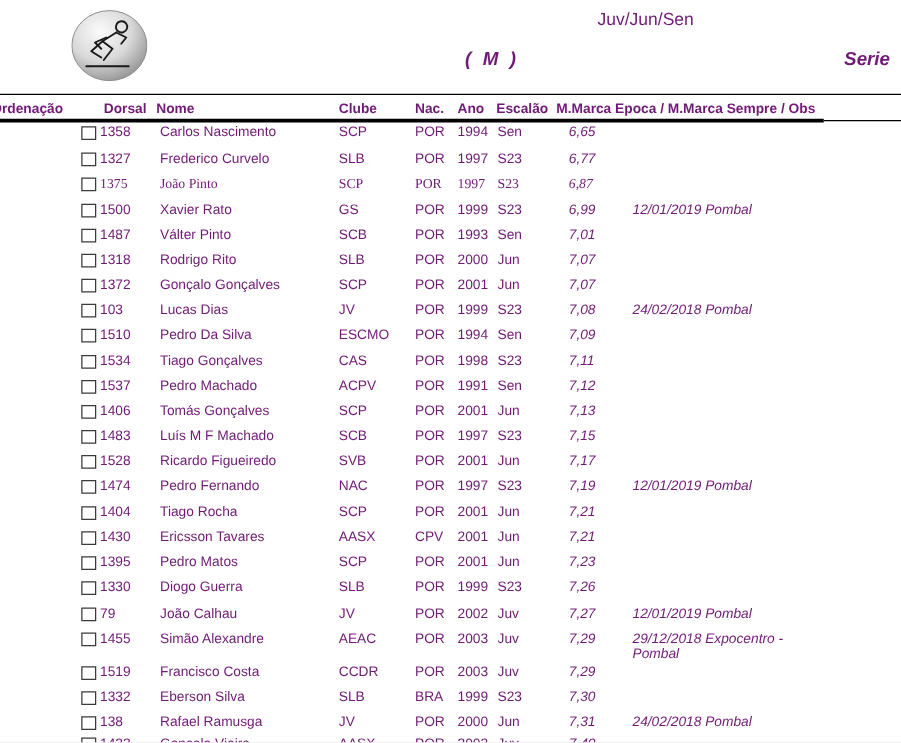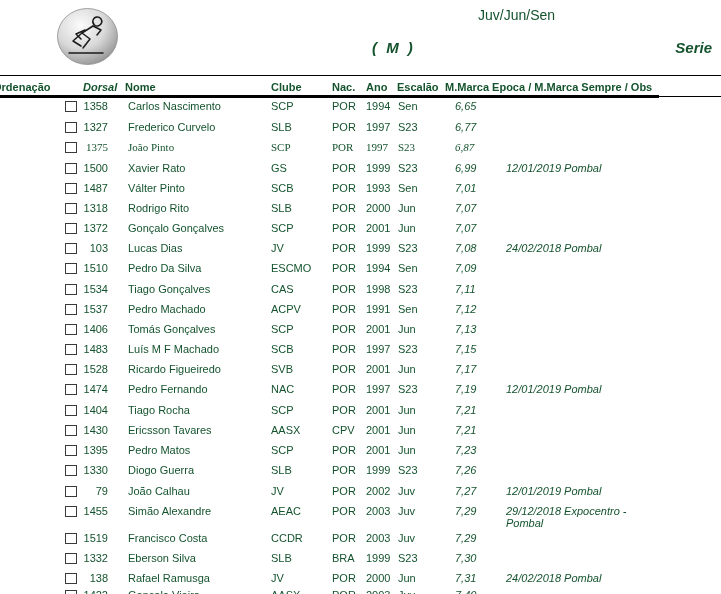--- a/index.html
+++ b/index.html
@@ -1,45 +1,45 @@
 <!DOCTYPE html>
 <html><head>
 <meta charset="utf-8">
 <style>
   html,body{margin:0;padding:0;background:#e8e8e8;}
   .page{
     position:relative; width:721px; height:594px; background:#ffffff;
-    overflow:hidden; font-family:"Liberation Sans", sans-serif; color:#14532d;
+    overflow:hidden; font-family:"Liberation Sans", sans-serif; color:#701a75;
   }
   .abs{position:absolute;}
   
   .category{left:478px; top:7px; font-size:14px;}
   .logo{left:57px; top:8px; width:61px; height:57px;}
   .event-title{left:146px; top:39px; font-size:15px; font-weight:bold; font-style:italic;}
   .gender{left:372px; top:39px; font-size:15px; font-weight:bold; font-style:italic; word-spacing:5px;}
   .serie{right:9px; top:39px; font-size:15px; font-weight:bold; font-style:italic;}
   .rule-top{left:0; top:75px; width:721px; height:1px; background:#000;}
   
   .colhead{top:81px; font-size:11px; font-weight:bold; white-space:nowrap;}
   .ch-ordenacao{left:-7px;}
-  .ch-dorsal{left:83px;font-style:italic;}
+  .ch-dorsal{left:83px;}
   .ch-nome{left:125px;}
   .ch-clube{left:271px;}
   .ch-nac{left:332px;}
   .ch-ano{left:366px;}
   .ch-escalao{left:397px;}
   .ch-marca{left:445px;}
   .rule-thick{left:0; top:95px; width:659px; height:3px; background:#000;}
   .rule-thin{left:659px; top:96px; width:62px; height:1px; background:#000;}
   
   .row{position:absolute; left:0; width:721px; height:20px; font-size:11px; line-height:13px;}
   .cell{position:absolute; top:0; white-space:nowrap;}
   .checkbox{position:absolute; left:65px; top:1px; width:12px; height:11px;
             border:1.5px solid #3a3a3a; background:#fff; box-sizing:border-box;}
-  .c-dorsal{left:68px; width:40px; text-align:right;}
+  .c-dorsal{left:80px; width:40px; text-align:left;}
   .c-nome{left:128px;}
   .c-clube{left:271px;}
   .c-nac{left:332px;}
   .c-ano{left:366px;}
   .c-escalao{left:398px;}
   .c-marca{left:455px; font-style:italic;}
   .c-obs{left:506px; font-style:italic; white-space:normal; max-width:132px; line-height:12px;}
 </style>
 </head>
 <body>

